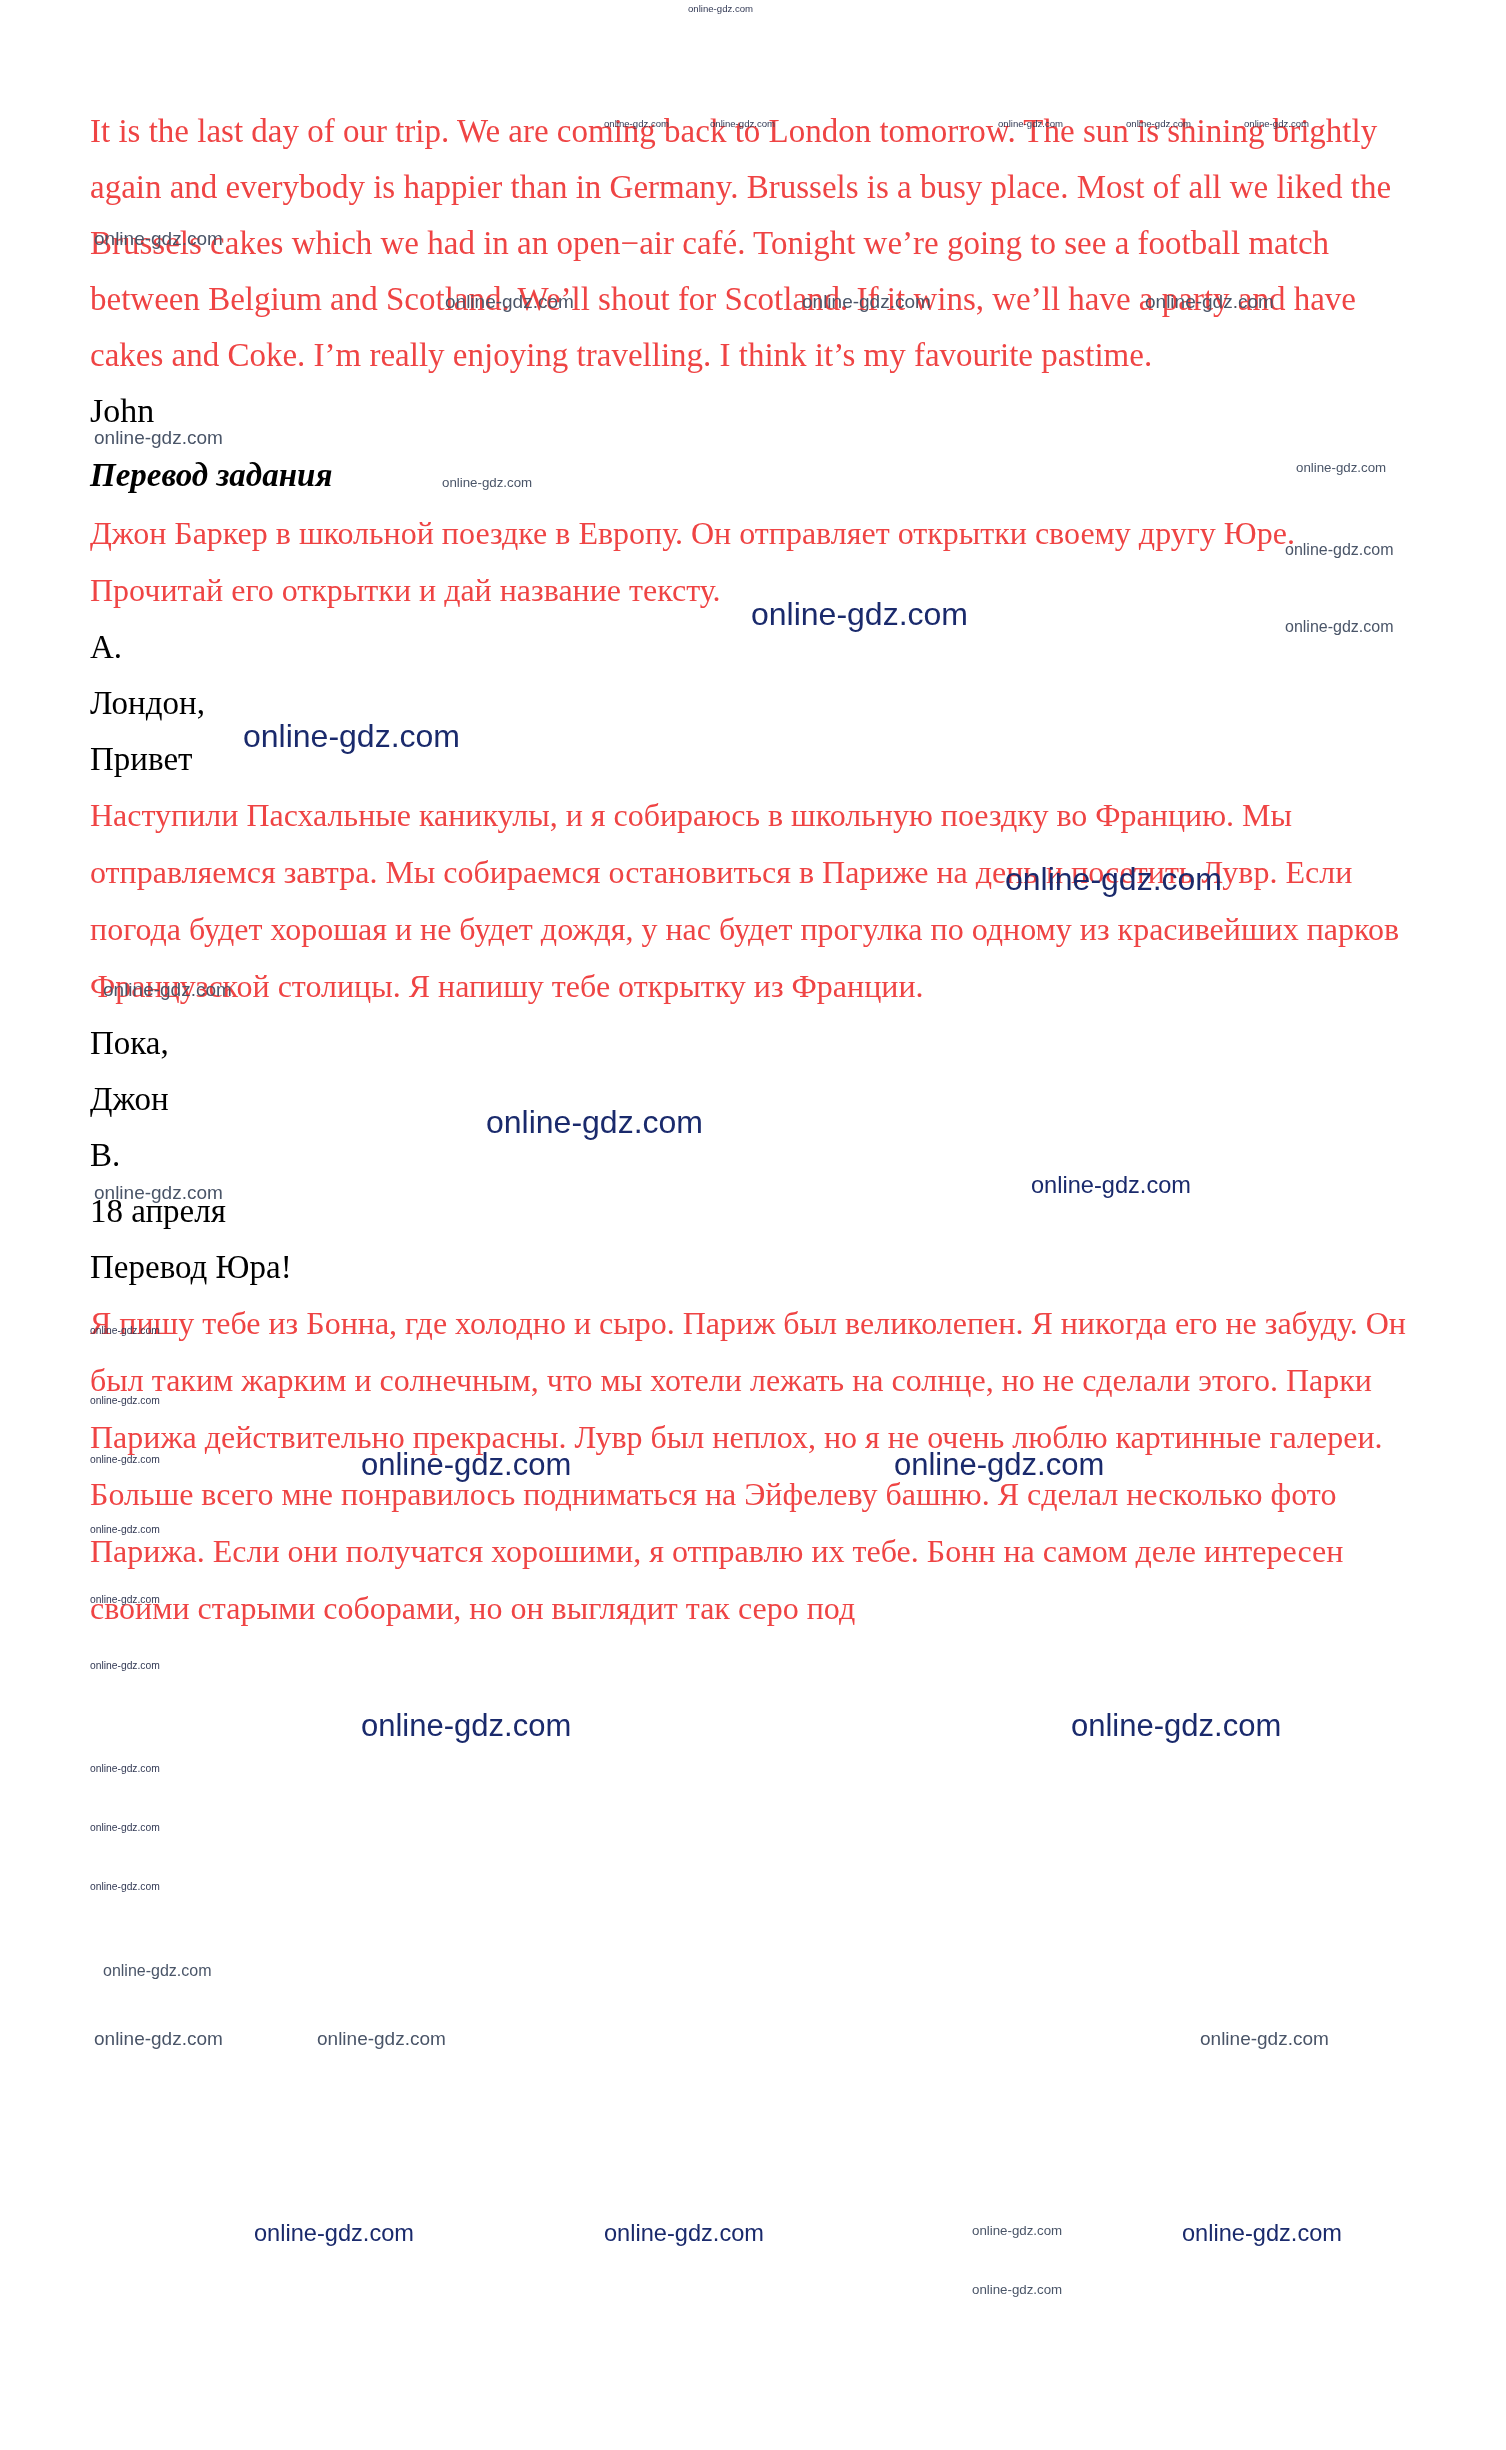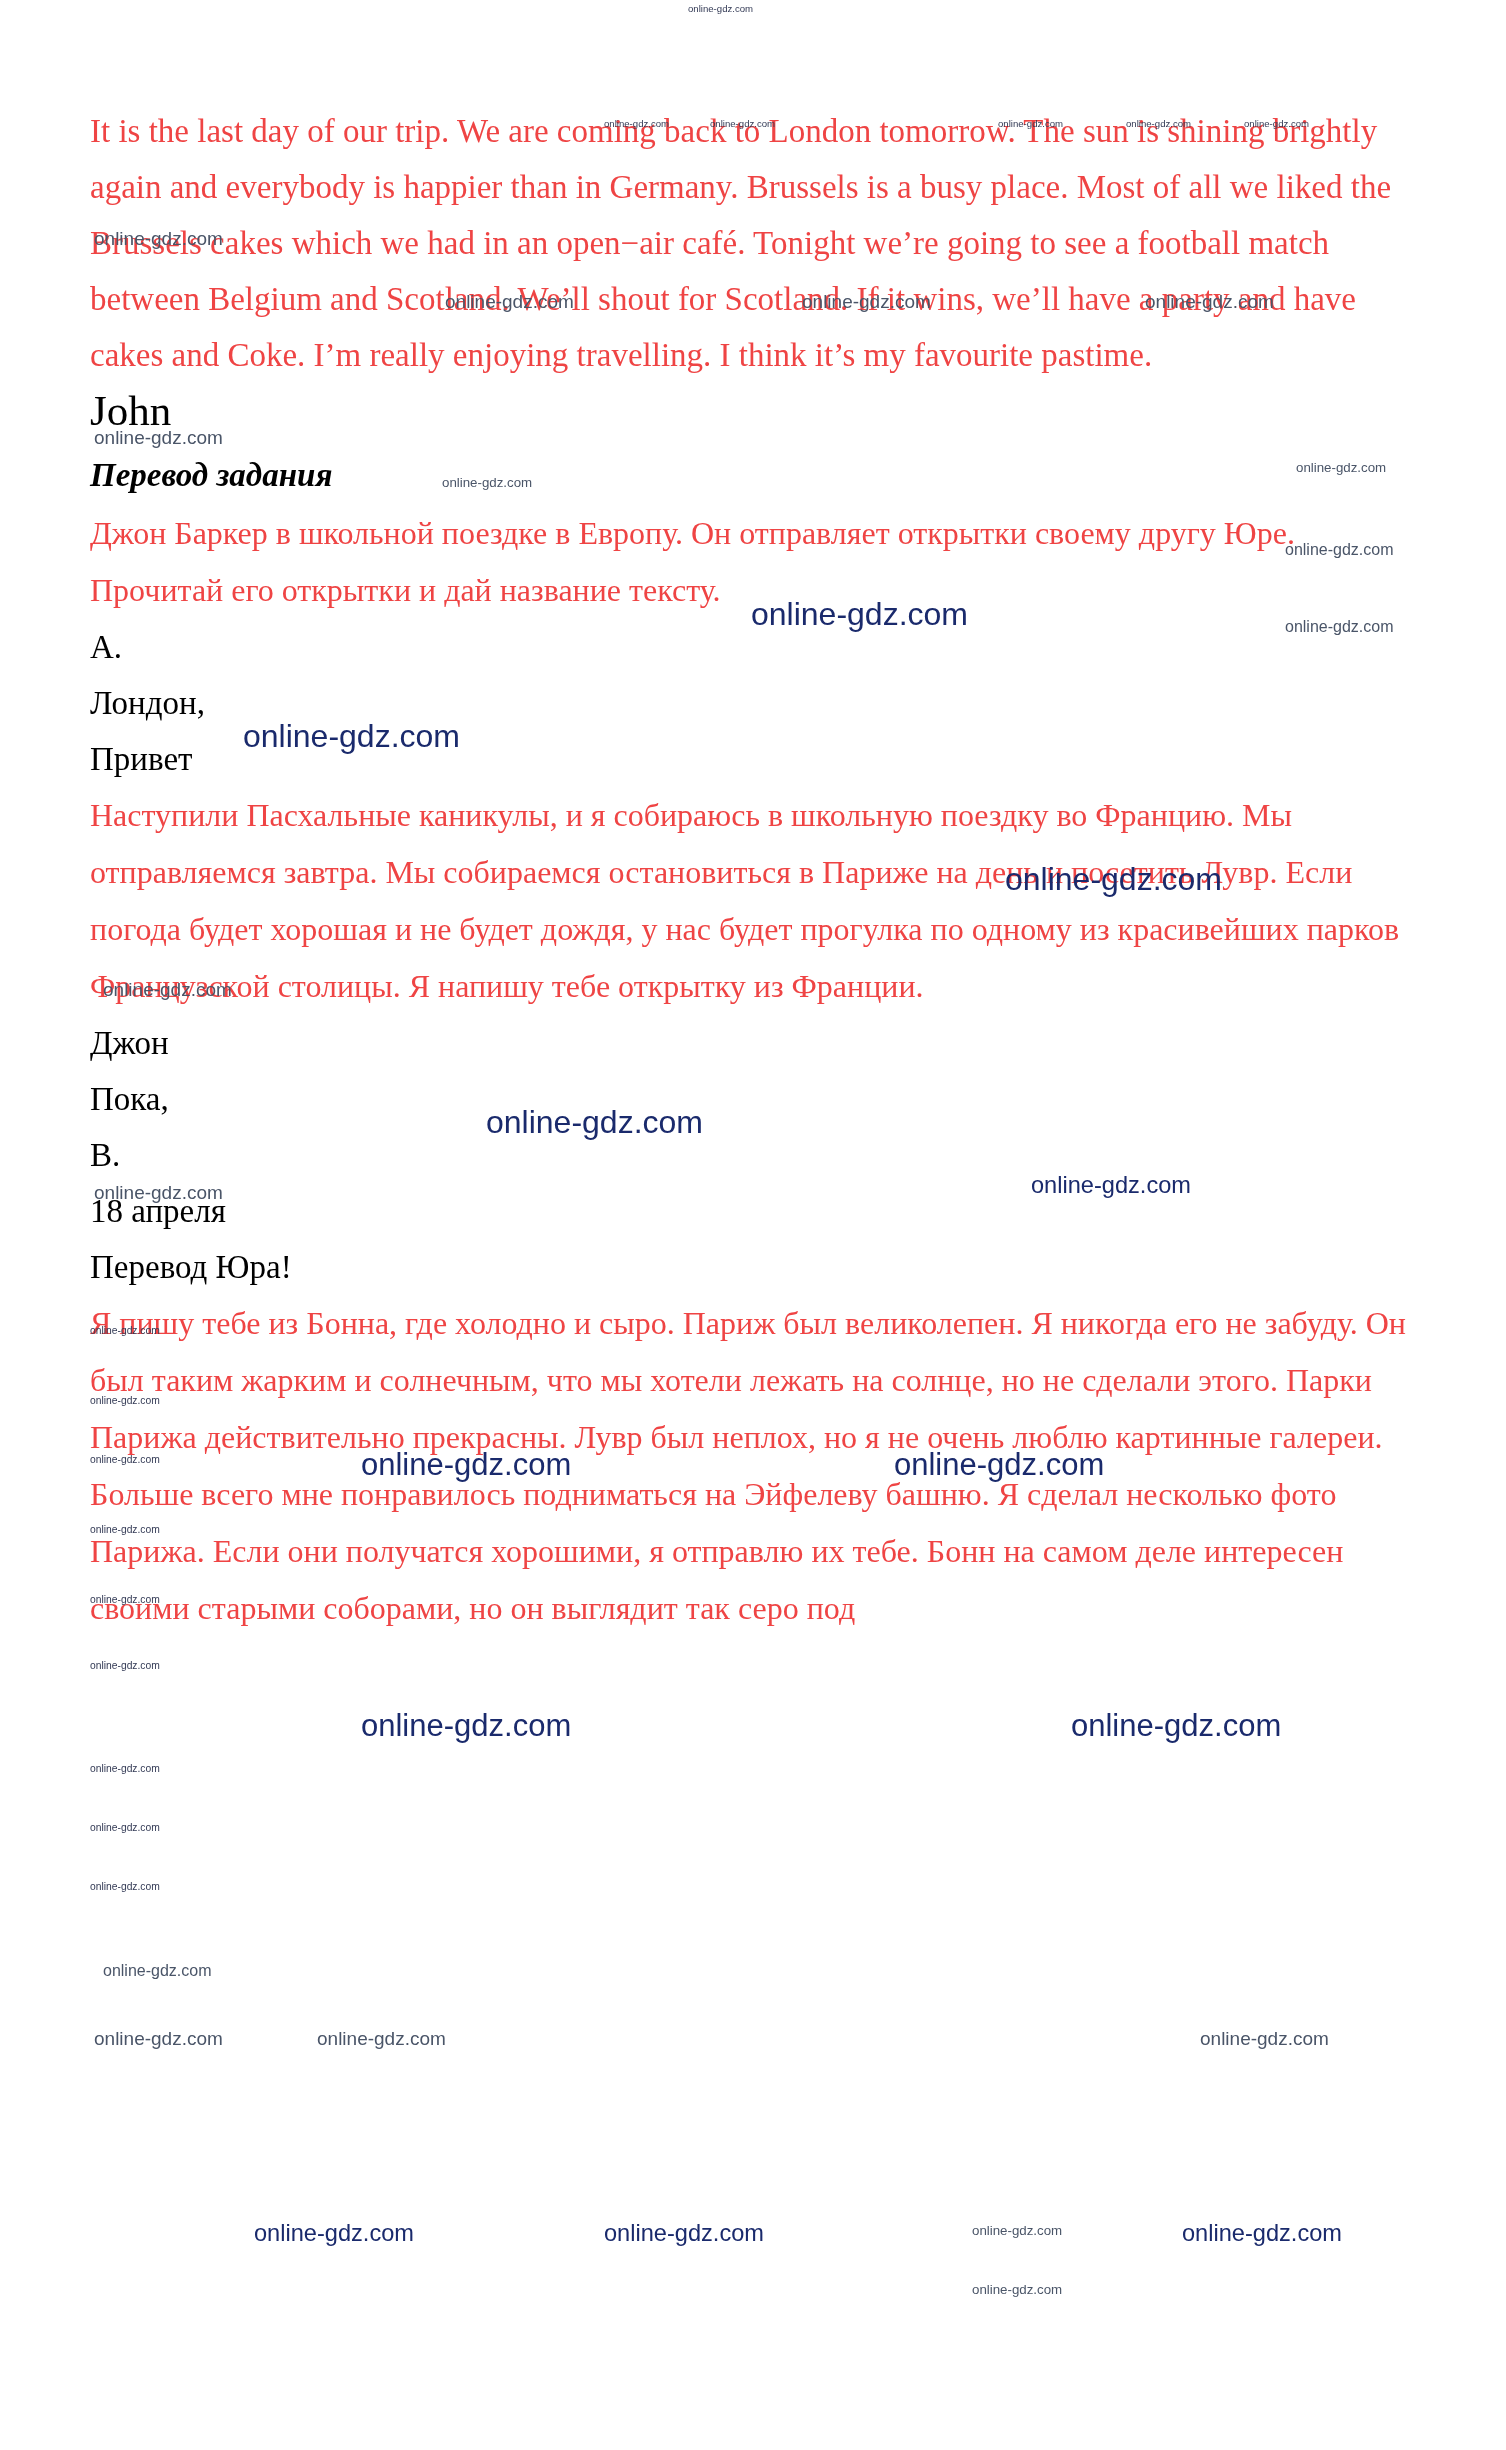--- a/index.html
+++ b/index.html
@@ -36,21 +36,21 @@
     color: #ef4444;
     text-align: left;
     white-space: pre-wrap;
   }
   p.para.cyr {
     font-size: 32px;
     line-height: 57px;
   }
   .signature {
     margin: 0;
-    font-size: 43px;
+    font-size: 34px;
     line-height: 56px;
   }
   .heading-italic {
     margin: 0;
     font-size: 33px;
     line-height: 59px;
     font-style: italic;
     font-family: "Liberation Serif", serif;
     font-weight: bold;
   }
@@ -94,23 +94,23 @@
 
     <p class="label-line">А.</p>
 
     <p class="label-line">Лондон,</p>
 
 
     <p class="label-line">Привет</p>
 
     <p class="para cyr">Наступили Пасхальные каникулы, и я собираюсь в школьную поездку во Францию. Мы отправляемся завтра. Мы собираемся остановиться в Париже на день и посетить Лувр. Если погода будет хорошая и не будет дождя, у нас будет прогулка по одному из красивейших парков Французской столицы. Я напишу тебе открытку из Франции.</p>
 
+    <p class="label-line">Пока,</p>
+
     <p class="label-line">Джон</p>
-
-    <p class="label-line">Пока,</p>
 
     <p class="label-line">В.</p>
 
 
     <p class="label-line">18 апреля</p>
 
     <p class="label-line">Перевод Юра!</p>
 
     <p class="para cyr">Я пишу тебе из Бонна, где холодно и сыро. Париж был великолепен. Я никогда его не забуду. Он был таким жарким и солнечным, что мы хотели лежать на солнце, но не сделали этого. Парки Парижа действительно прекрасны. Лувр был неплох, но я не очень люблю картинные галереи. Больше всего мне понравилось подниматься на Эйфелеву башню. Я сделал несколько фото Парижа. Если они получатся хорошими, я отправлю их тебе. Бонн на самом деле интересен своими старыми соборами, но он выглядит так серо под</p>
 

